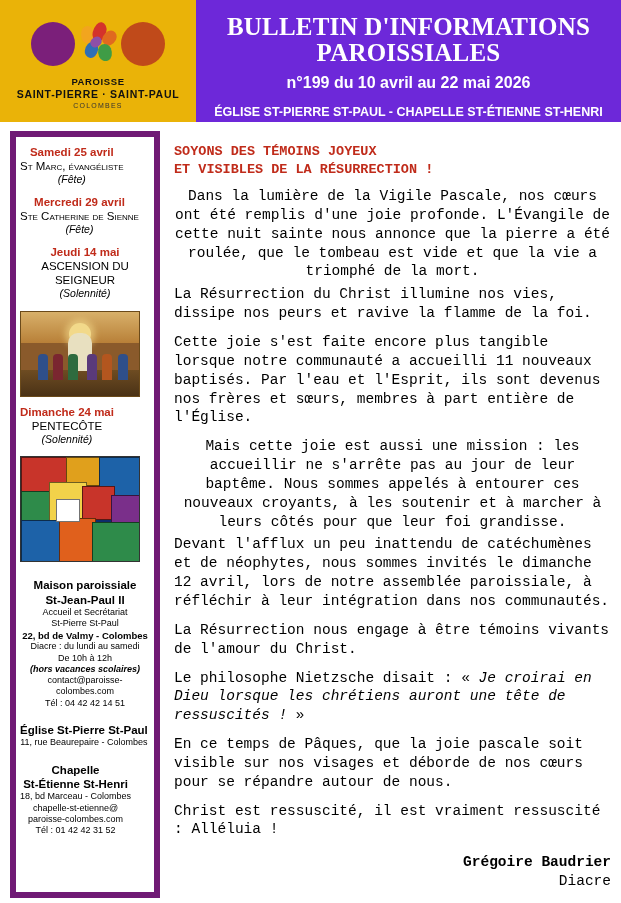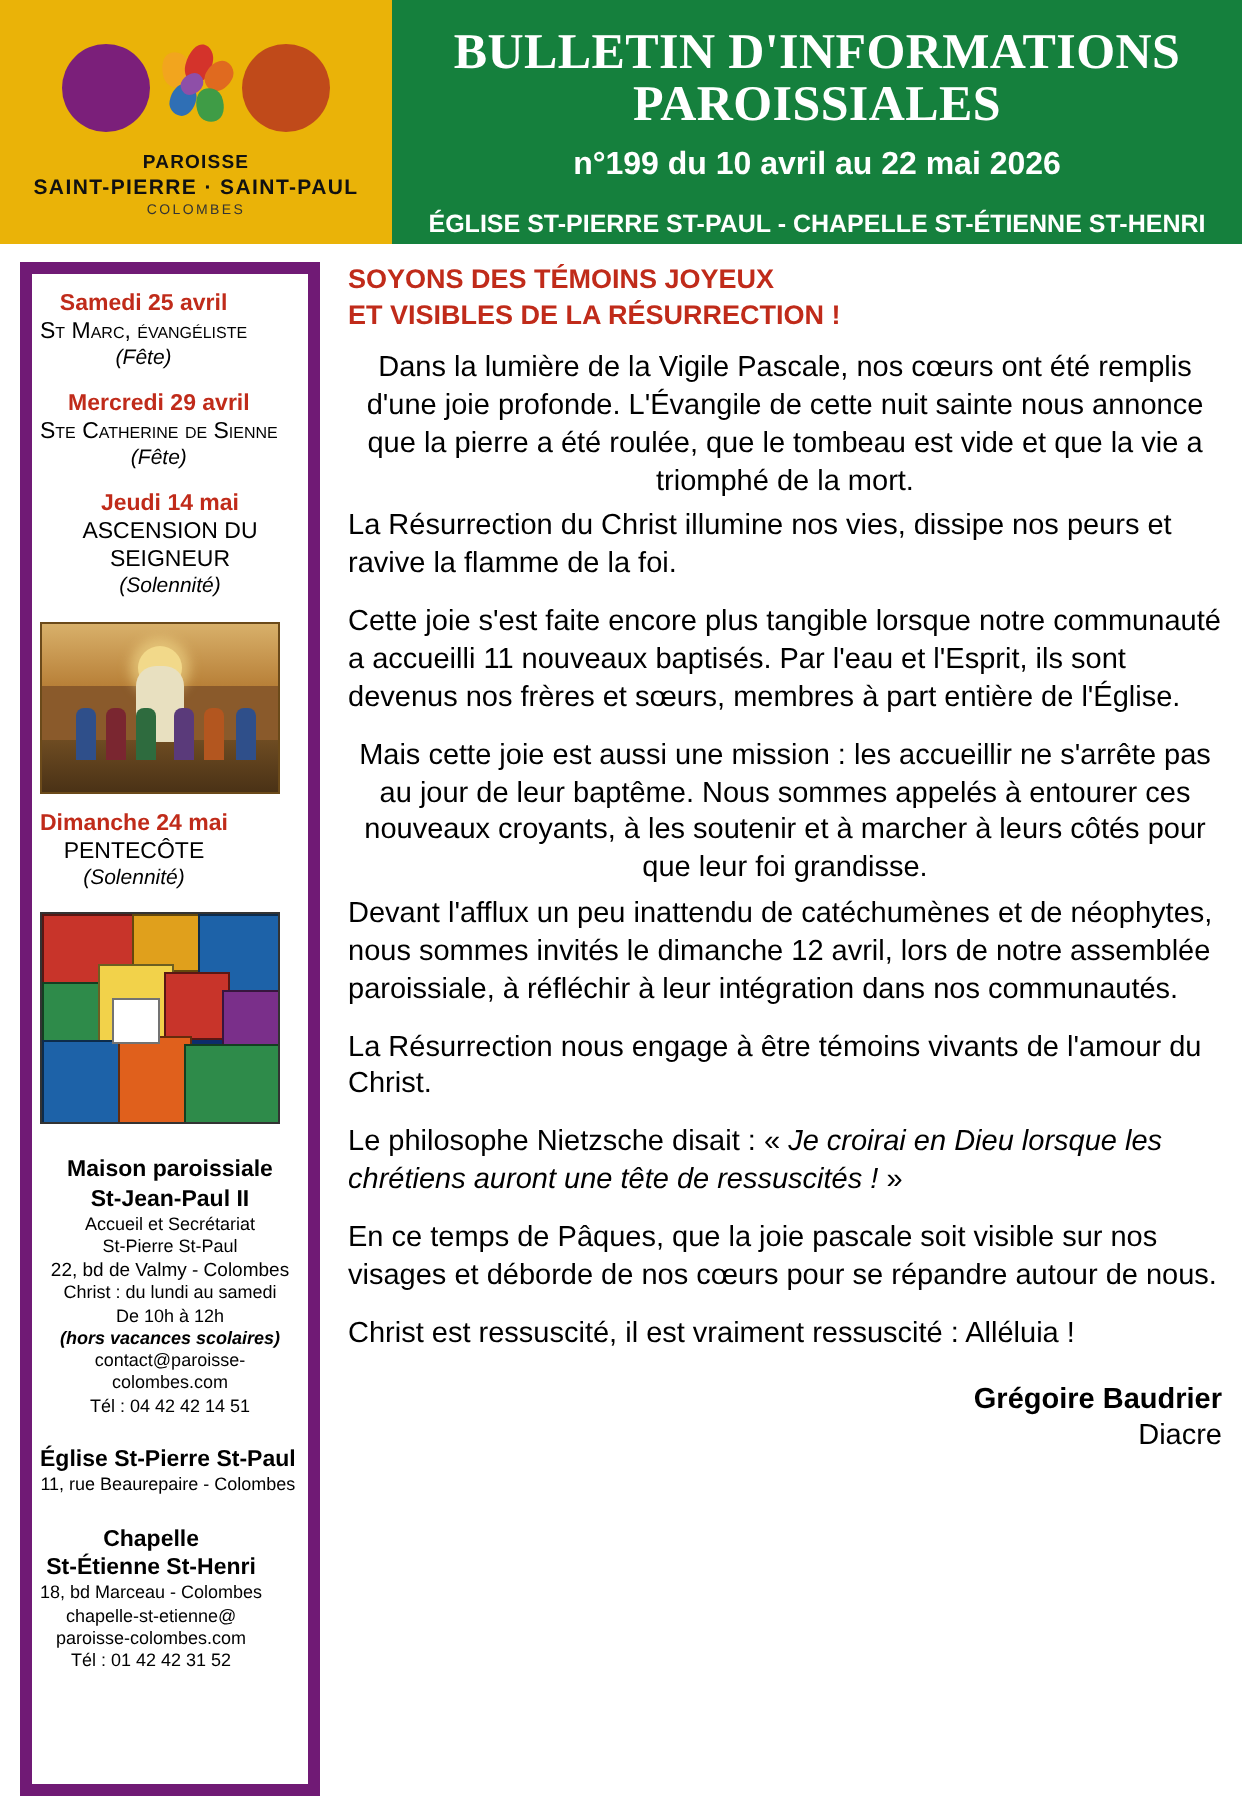--- a/index.html
+++ b/index.html
@@ -94,21 +94,21 @@
     margin-top: 1px;
   }
   .logo-line3 {
     font-size: 7px;
     letter-spacing: 1.2px;
     color: #333;
     margin-top: 2px;
   }
   .header-right {
     flex: 1;
-    background: #15803d;
+    background: #6d28d9;
     color: #ffffff;
     display: flex;
     flex-direction: column;
     align-items: center;
     justify-content: flex-start;
     padding-top: 14px;
     box-sizing: border-box;
   }
   .bulletin-title {
     font-family: "Liberation Serif", serif;
@@ -242,33 +242,34 @@
   }
   .sb-title {
     font-size: 11.5px;
     font-weight: bold;
   }
   .sb-line {
     font-size: 9px;
   }
   .sb-line.em {
     font-size: 9.5px;
-    font-weight: normal;
+    font-weight: bold;
   }
   .sb-line.italic { font-style: italic; font-weight: bold; }
   .sb-sep {
     height: 8px;
   }
 
   
   .main {
     flex: 1;
     padding-left: 14px;
     box-sizing: border-box;
-    font-family: Liberation Sans, sans-serif;
+    font-family: Liberation Mono, monospace;
+    margin-top: 12px;
   }
   .headline {
     color: #c02b1a;
     font-weight: bold;
     font-size: 13.5px;
     line-height: 1.3;
     margin-bottom: 9px;
   }
   .para {
     font-size: 14.5px;
@@ -370,21 +371,21 @@
         <span class="gs g10"></span>
           <span class="gs g11"></span>
       </div>
 
       <div class="sb-block">
         <div class="sb-title">Maison paroissiale</div>
         <div class="sb-title">St-Jean-Paul II</div>
         <div class="sb-line">Accueil et Secrétariat</div>
         <div class="sb-line">St-Pierre St-Paul</div>
         <div class="sb-line em">22, bd de Valmy - Colombes</div>
-        <div class="sb-line">Christ : du lundi au samedi</div>
+        <div class="sb-line">Diacre : du lundi au samedi</div>
         <div class="sb-line">De 10h à 12h</div>
         <div class="sb-line italic">(hors vacances scolaires)</div>
         <div class="sb-line">contact@paroisse-colombes.com</div>
         <div class="sb-line">Tél : 04 42 42 14 51</div>
       </div>
 
       <div class="sb-sep"></div>
 
       <div class="sb-block">
         <div class="sb-title">Église St-Pierre St-Paul</div>

